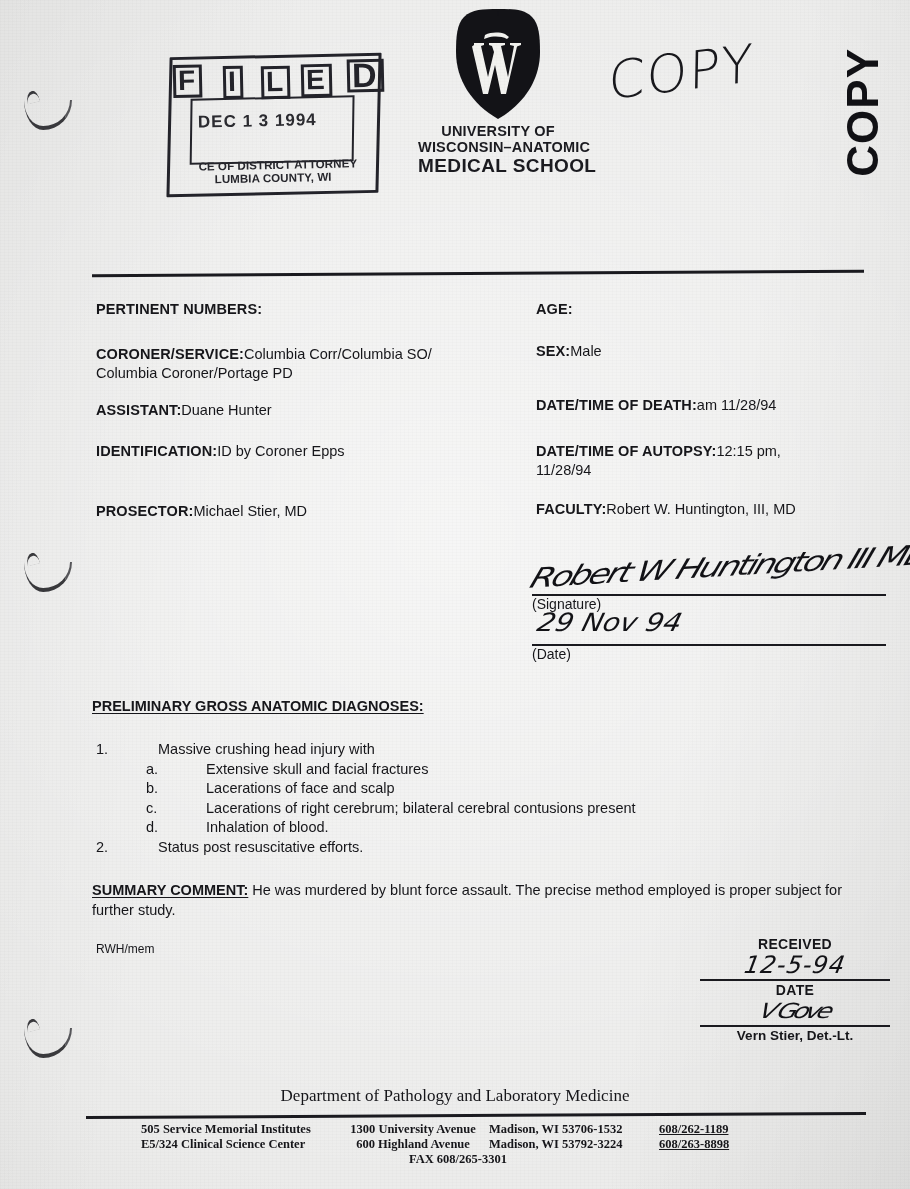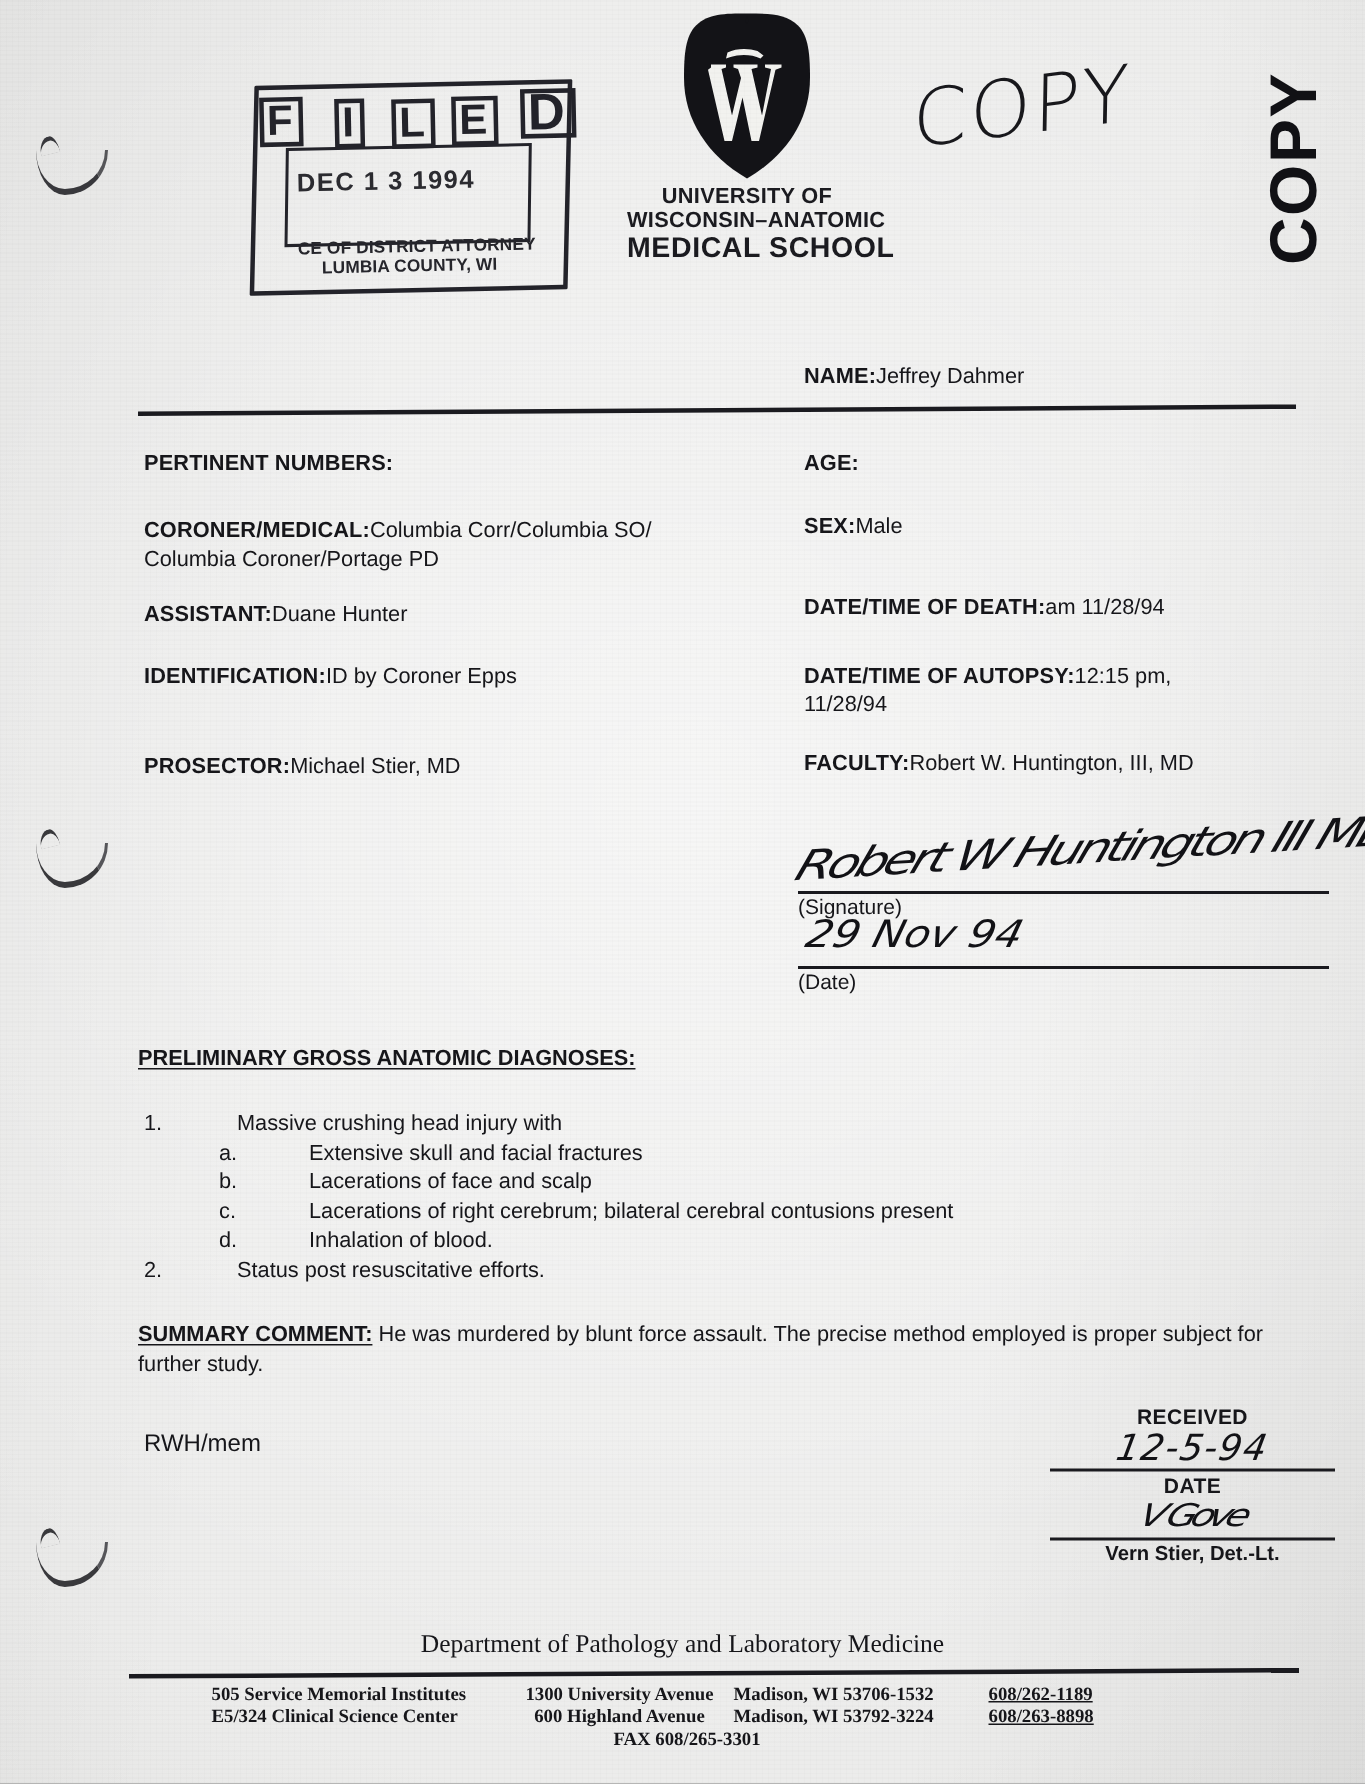--- a/index.html
+++ b/index.html
@@ -240,22 +240,21 @@
     left: 92px; top: 880px;
     width: 780px;
     font-size: 14.5px;
     line-height: 20px;
     text-align: left;
   }
   #summary .lbl { font-weight: bold; text-decoration: underline; text-underline-offset: 2px; }
   #initials {
     position: absolute;
     left: 96px; top: 942px;
-    font-size: 16px;
-    margin-top: 12px;
+    font-size: 12px;
   }
 
   
   #received { position: absolute; left: 700px; top: 936px; width: 190px; text-align: center; }
   .rcv-word {
     font-family: "Liberation Sans", sans-serif;
     font-weight: bold;
     font-size: 14px;
     letter-spacing: 0.3px;
     color: #16161a;
@@ -361,28 +360,27 @@
       </svg>
       <div class="crest-line crest-l1">UNIVERSITY OF</div>
       <div class="crest-line crest-l2">WISCONSIN–ANATOMIC</div>
       <div class="crest-line crest-l3">MEDICAL SCHOOL</div>
     </div>
 
     <div class="copy-hand">COPY</div>
     <div class="copy-vert">COPY</div>
   </div>
 
-  <div class="fld col-r" style="top:242px"><b>NAME:</b><span class="val">Jeffrey Dahmer</span></div>
 
   <div class="rule-main" style="top:272px"></div>
 
   <div class="fld col-l" style="top:300px"><b>PERTINENT NUMBERS:</b><span class="val"></span></div>
   <div class="fld col-r" style="top:300px"><b>AGE:</b><span class="val"></span></div>
 
-  <div class="fld col-l" style="top:345px"><b>CORONER/MEDICAL:</b><span class="val">Columbia Corr/Columbia SO/
+  <div class="fld col-l" style="top:345px"><b>CORONER/SERVICE:</b><span class="val">Columbia Corr/Columbia SO/
 Columbia Coroner/Portage PD</span></div>
   <div class="fld col-r" style="top:342px"><b>SEX:</b><span class="val">Male</span></div>
 
   <div class="fld col-l" style="top:401px"><b>ASSISTANT:</b><span class="val">Duane Hunter</span></div>
   <div class="fld col-r" style="top:396px"><b>DATE/TIME OF DEATH:</b><span class="val">am 11/28/94</span></div>
 
   <div class="fld col-l" style="top:442px"><b>IDENTIFICATION:</b><span class="val">ID by Coroner Epps</span></div>
   <div class="fld col-r" style="top:442px"><b>DATE/TIME OF AUTOPSY:</b><span class="val">12:15 pm,
 11/28/94</span></div>
 

